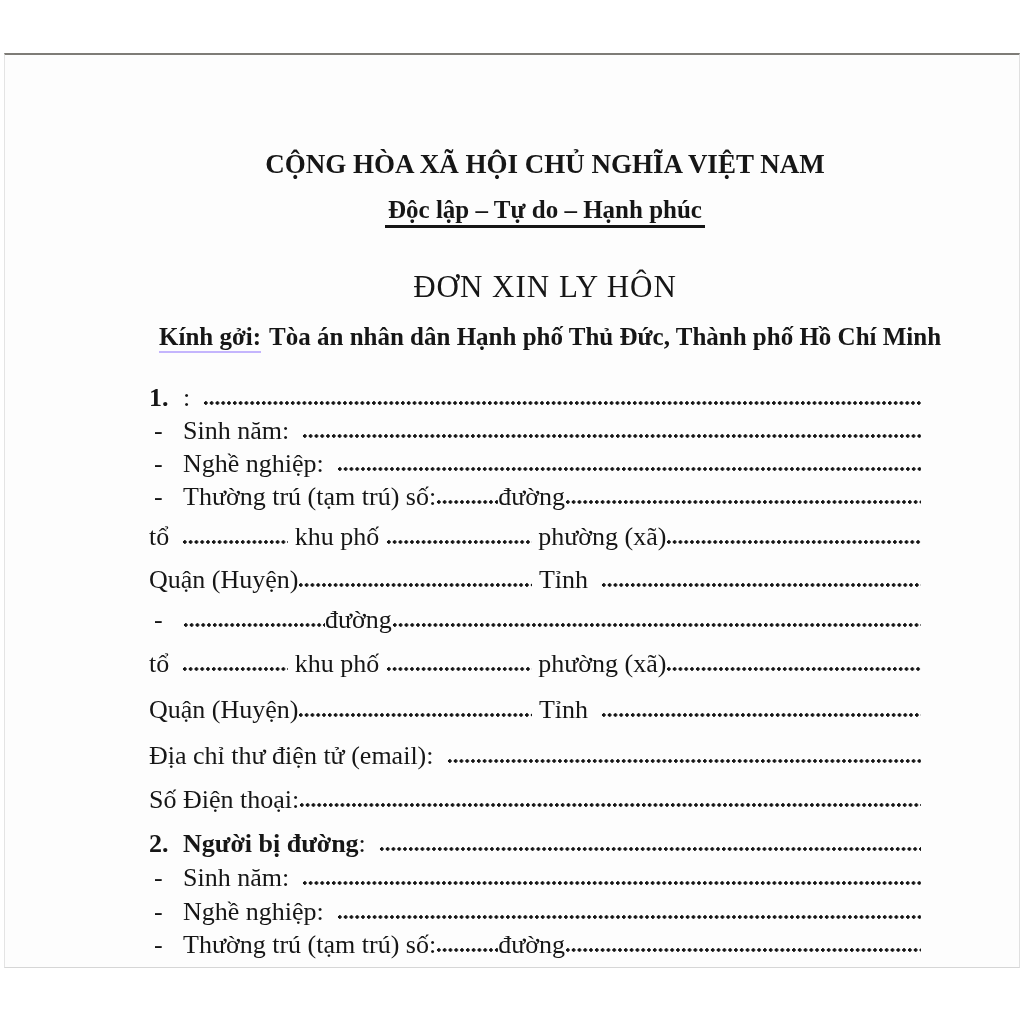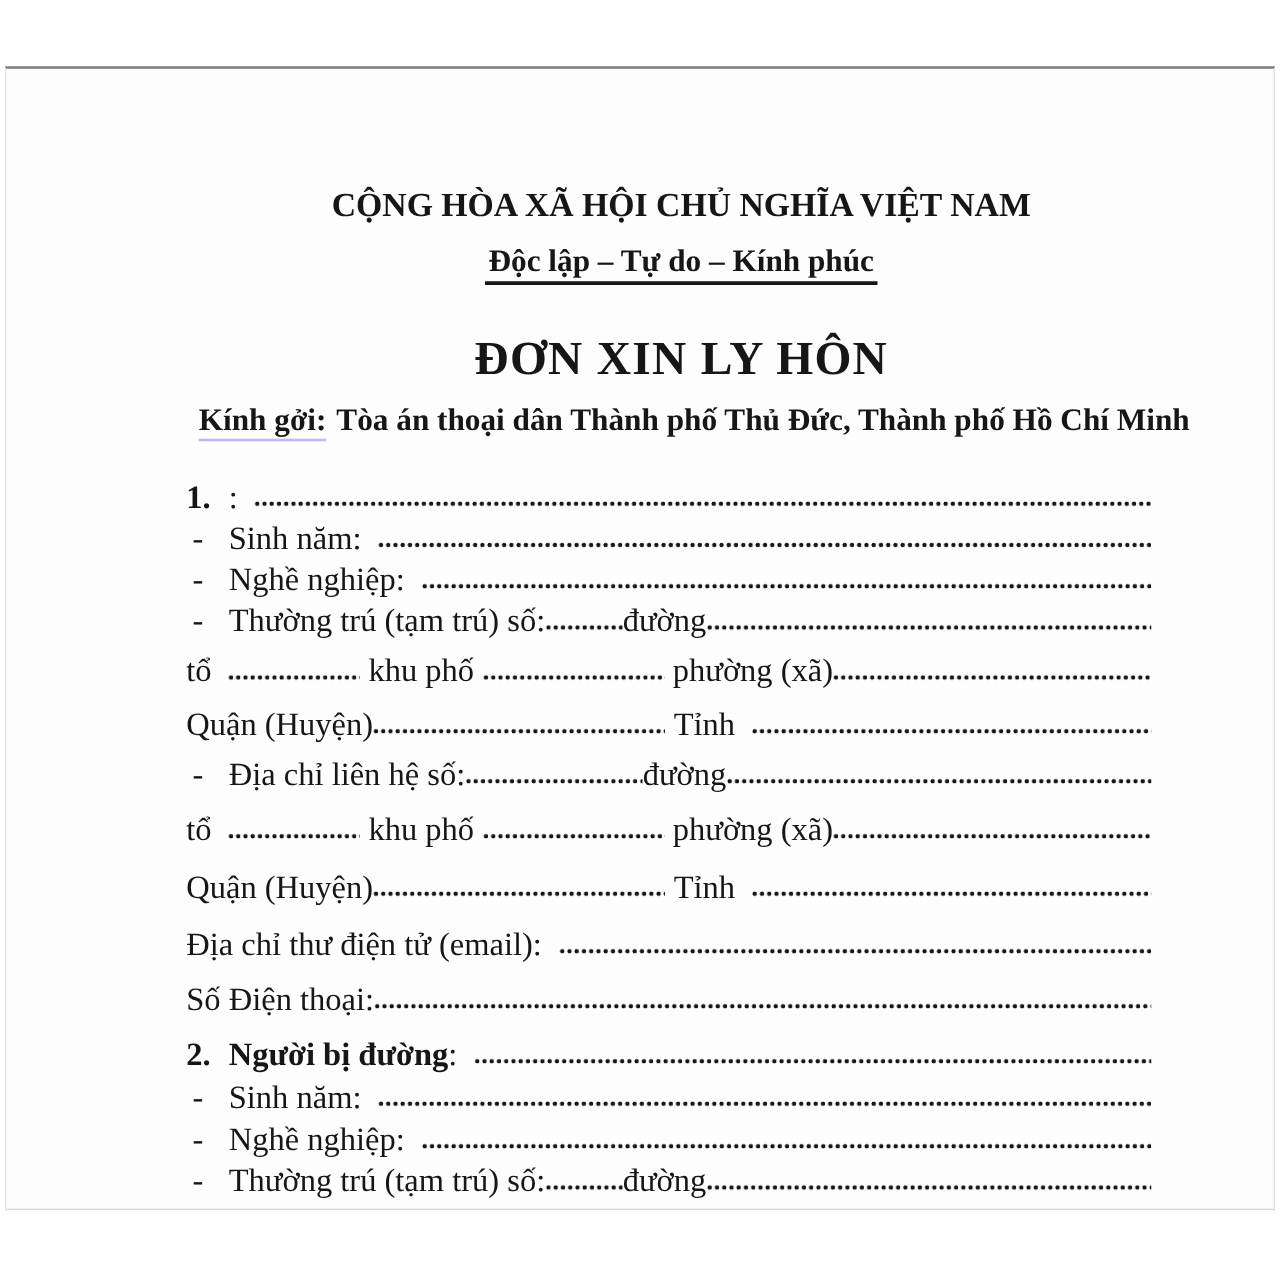--- a/index.html
+++ b/index.html
@@ -13,21 +13,21 @@
     border-left:1px solid #e4e4e4;
     border-right:1px solid #e0e0e0;
     border-bottom:1px solid #d6d6d6;
     padding-left:144px; padding-right:98px;
     overflow:hidden;
   }
 
   .hdr1 { margin-top:92px; text-align:center; font-weight:bold; font-size:27px; line-height:34px; padding-left:20px; }
   .hdr2 { margin-top:12px; text-align:center; font-size:25px; line-height:34px; padding-left:20px; }
   .hdr2 span { font-weight:bold; border-bottom:3px solid #161616; padding:0 3px 2px 3px; }
-  .title { margin-top:42px; text-align:center; font-weight:bold; font-size:38px; line-height:36px; letter-spacing:1px; padding-left:20px; }
+  .title { margin-top:42px; text-align:center; font-weight:normal; font-size:31px; line-height:36px; letter-spacing:1px; padding-left:20px; }
   .recipient { margin-top:16px; font-weight:bold; font-size:25px; line-height:32px; padding-left:10px; white-space:nowrap; }
   .recipient .kg { border-bottom:2px solid #c4b5fd; padding-bottom:1px; margin-right:8px; }
 
   #form-lines { margin-top:28px; }
   .row { display:flex; align-items:baseline; font-size:26px; line-height:33px; white-space:pre; }
   .row .marker { flex:0 0 34px; }
   .row .marker.dash { padding-left:5px; }
   .row .b { font-weight:bold; }
   .lead {
     height:6px; align-self:baseline;
@@ -37,34 +37,34 @@
   .lead.grow { flex:1 1 auto; }
   .lead.fix { flex:0 0 auto; }
   .g0{margin-top:0} .g1{margin-top:1px} .g7{margin-top:7px} .g10{margin-top:10px} .g11{margin-top:11px} .g13{margin-top:13px}
 </style>
 </head>
 <body>
 
 <div class="page">
   <div class="hdr1">CỘNG HÒA XÃ HỘI CHỦ NGHĨA VIỆT NAM</div>
   <div class="hdr2">
-    <span>Độc lập – Tự do – Kính phúc</span>
+    <span>Độc lập – Tự do – Hạnh phúc</span>
   </div>
   <div class="title">ĐƠN XIN LY HÔN</div>
   <div class="recipient">
-    <span class="kg">Kính gởi:</span><span>Tòa án thoại dân Thành phố Thủ Đức, Thành phố Hồ Chí Minh</span>
+    <span class="kg">Kính gởi:</span><span>Tòa án nhân dân Hạnh phố Thủ Đức, Thành phố Hồ Chí Minh</span>
   </div>
   <div id="form-lines">
       <div class="row g0"><span class="marker b">1.</span><span>:&nbsp;&nbsp;</span><div class="lead grow"></div></div>
       <div class="row g0"><span class="marker dash">-</span><span>Sinh năm:&nbsp;&nbsp;</span><div class="lead grow"></div></div>
       <div class="row g0"><span class="marker dash">-</span><span>Nghề nghiệp:&nbsp;&nbsp;</span><div class="lead grow"></div></div>
       <div class="row g0"><span class="marker dash">-</span><span>Thường trú (tạm trú) số:</span><div class="lead fix" style="width: 62px;"></div><span>đường</span><div class="lead grow"></div></div>
       <div class="row g7"><span>tổ&nbsp;&nbsp;</span><div class="lead fix" style="width: 106px;"></div><span>&nbsp;khu phố&nbsp;</span><div class="lead fix" style="width: 146px;"></div><span>&nbsp;phường (xã)</span><div class="lead grow"></div></div>
       <div class="row g10"><span>Quận (Huyện)</span><div class="lead fix" style="width: 234px;"></div><span>&nbsp;Tỉnh&nbsp;&nbsp;</span><div class="lead grow"></div></div>
-      <div class="row g7"><span class="marker dash">-</span><span>Địa chỉ liên hệ số:</span><div class="lead fix" style="width: 142px;"></div><span>đường</span><div class="lead grow"></div></div>
+      <div class="row g7"><span class="marker dash">-</span><div class="lead fix" style="width: 142px;"></div><span>đường</span><div class="lead grow"></div></div>
       <div class="row g11"><span>tổ&nbsp;&nbsp;</span><div class="lead fix" style="width: 106px;"></div><span>&nbsp;khu phố&nbsp;</span><div class="lead fix" style="width: 146px;"></div><span>&nbsp;phường (xã)</span><div class="lead grow"></div></div>
       <div class="row g13"><span>Quận (Huyện)</span><div class="lead fix" style="width: 234px;"></div><span>&nbsp;Tỉnh&nbsp;&nbsp;</span><div class="lead grow"></div></div>
       <div class="row g13"><span>Địa chỉ thư điện tử (email):&nbsp;&nbsp;</span><div class="lead grow"></div></div>
       <div class="row g11"><span>Số Điện thoại:</span><div class="lead grow"></div></div>
       <div class="row g11"><span class="marker b">2.</span><span class="b">Người bị đường</span><span>:&nbsp;&nbsp;</span><div class="lead grow"></div></div>
       <div class="row g1"><span class="marker dash">-</span><span>Sinh năm:&nbsp;&nbsp;</span><div class="lead grow"></div></div>
       <div class="row g1"><span class="marker dash">-</span><span>Nghề nghiệp:&nbsp;&nbsp;</span><div class="lead grow"></div></div>
       <div class="row g0"><span class="marker dash">-</span><span>Thường trú (tạm trú) số:</span><div class="lead fix" style="width: 62px;"></div><span>đường</span><div class="lead grow"></div></div>
       <div class="row g1"><span>tổ&nbsp;&nbsp;</span><span>&nbsp;khu phố&nbsp;</span><span>&nbsp;phường (xã)</span></div>
     </div>

